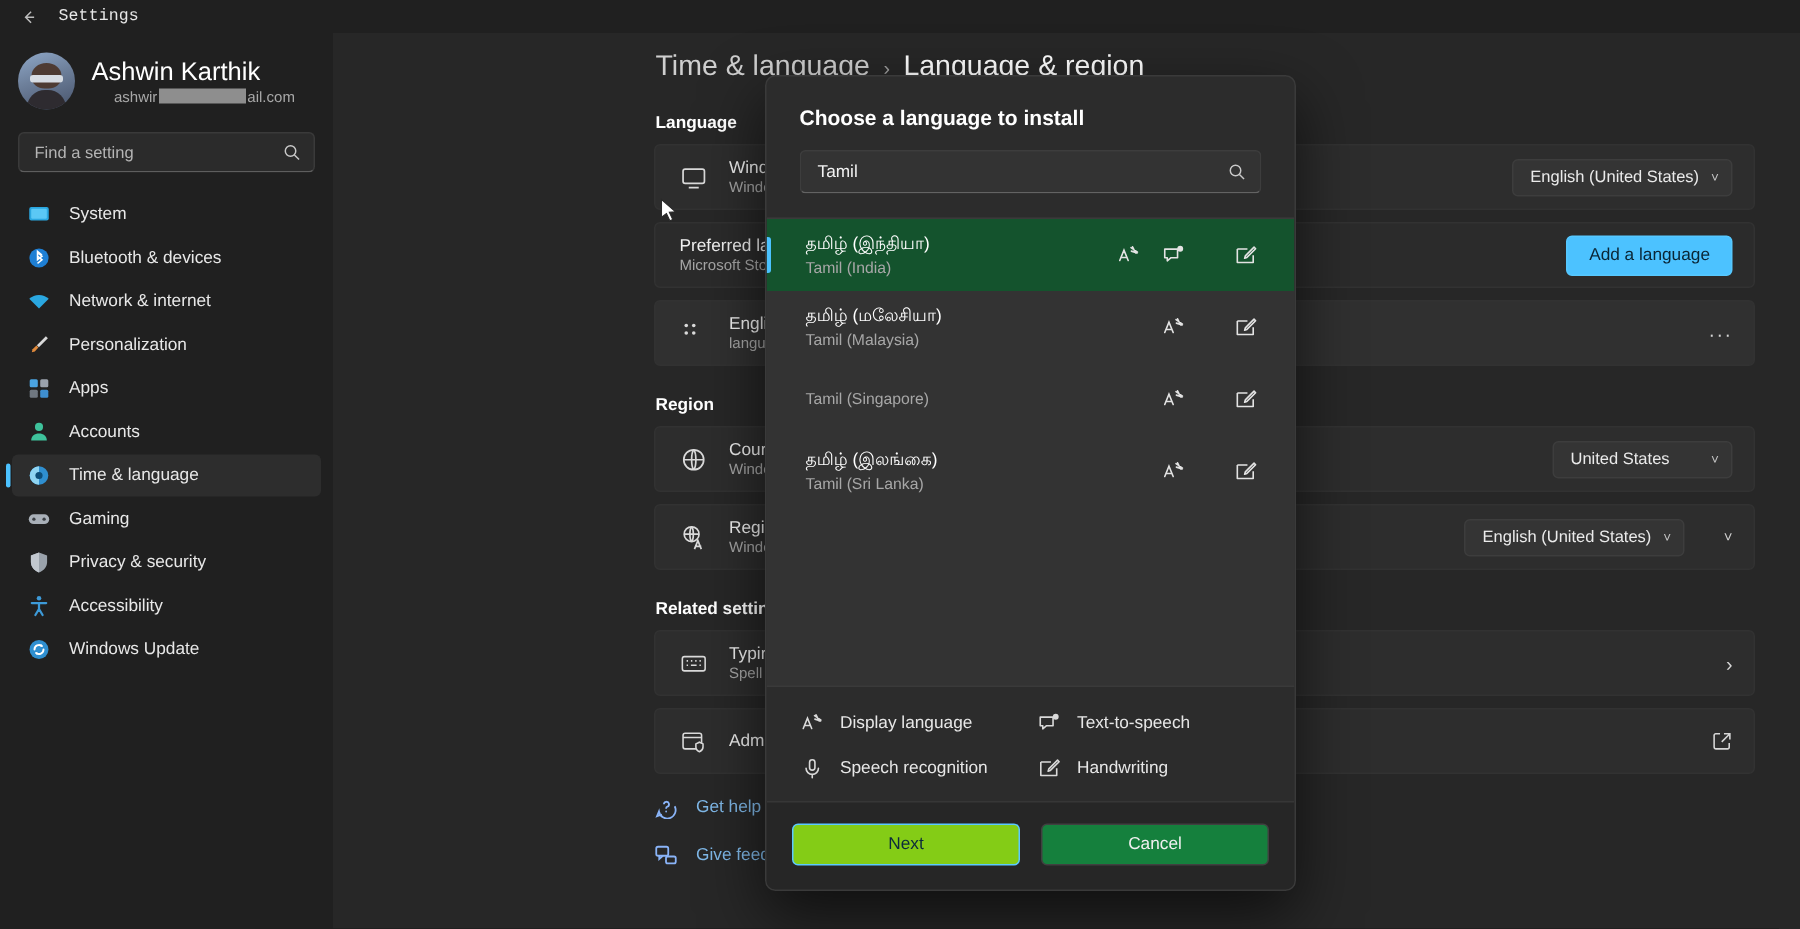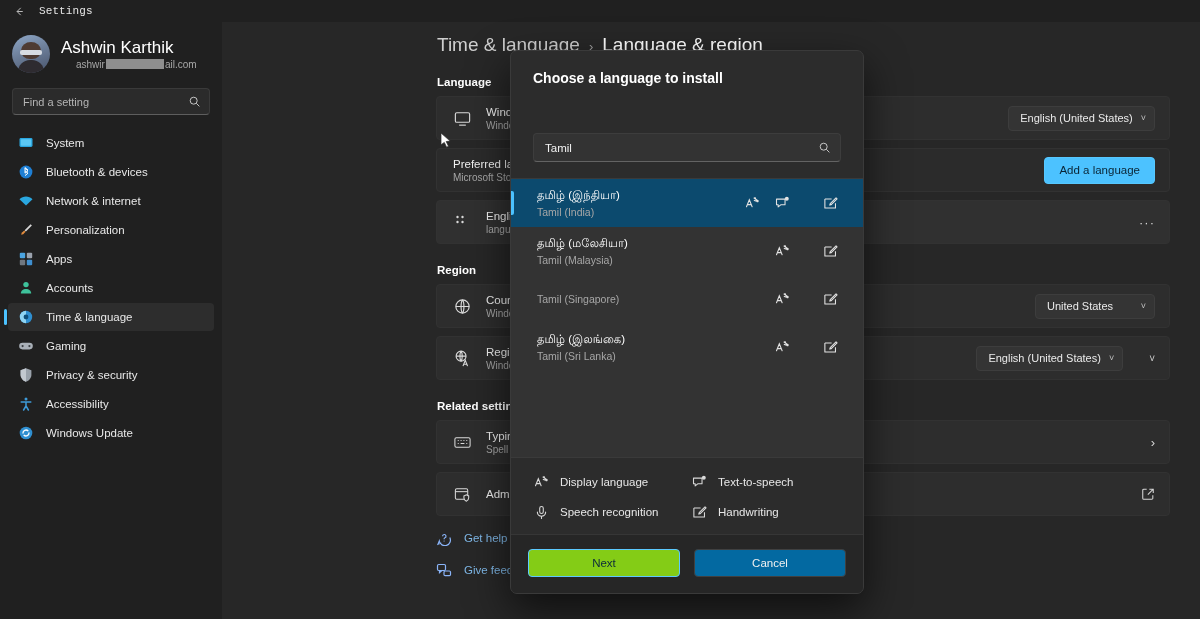--- a/index.html
+++ b/index.html
@@ -212,38 +212,37 @@
   }
   .dlg-search-wrap { padding: 14px 22px 16px 22px; }
   .dlg-search {
     height: 29px;
     background: #333333;
     border: 1px solid #3d3d3d;
     border-bottom: 1px solid #636363;
     border-radius: 4px;
     display: flex; align-items: center;
     padding: 0 9px 0 11px;
-    margin-top: 33px;
   }
   .dlg-search .val { flex: 1; font-size: 11.5px; color: #f2f2f2; }
   .dlg-list {
     flex: 1;
     background: #333333;
     border-top: 1px solid #3a3a3a;
     border-bottom: 1px solid #3a3a3a;
     overflow: hidden;
   }
   .lang-row {
     position: relative;
     height: 48px;
     display: flex; align-items: center;
     padding: 0 18px 0 26px;
     cursor: pointer;
   }
-  .lang-row.selected { background: #0c4a6e; }
+  .lang-row.selected { background: #14532d; }
   .lang-row.selected::before {
     content: ""; position: absolute;
     left: 0; top: 12px; width: 3px; height: 24px;
     border-radius: 0 2px 2px 0;
     background: #4cc2ff;
   }
   .lang-names { flex: 1; display: flex; flex-direction: column; gap: 3px; }
   .lang-native { font-size: 11.5px; color: #ffffff; }
   .lang-en { font-size: 10.5px; color: #a7a7a7; }
   .lang-icons { display: flex; align-items: center; gap: 0; }
@@ -272,21 +271,21 @@
     display: flex; gap: 14px;
   }
   .btn {
     flex: 1; height: 28px;
     border-radius: 4px;
     display: flex; align-items: center; justify-content: center;
     font-size: 11.5px;
     cursor: pointer;
   }
   .btn-primary { background: #84cc16; border: 1px solid #5cc9ff; color: #0c2a3c; }
-  .btn-secondary { background: #0369a1; border: 1px solid #404040; color: #f0f0f0; }
+  .btn-secondary { background: #15803d; border: 1px solid #404040; color: #f0f0f0; }
 
   svg { display: block; }
 </style>
 </head>
 <body>
 
 <div id="app">
 
   <div class="titlebar">
     <div class="back-btn">

